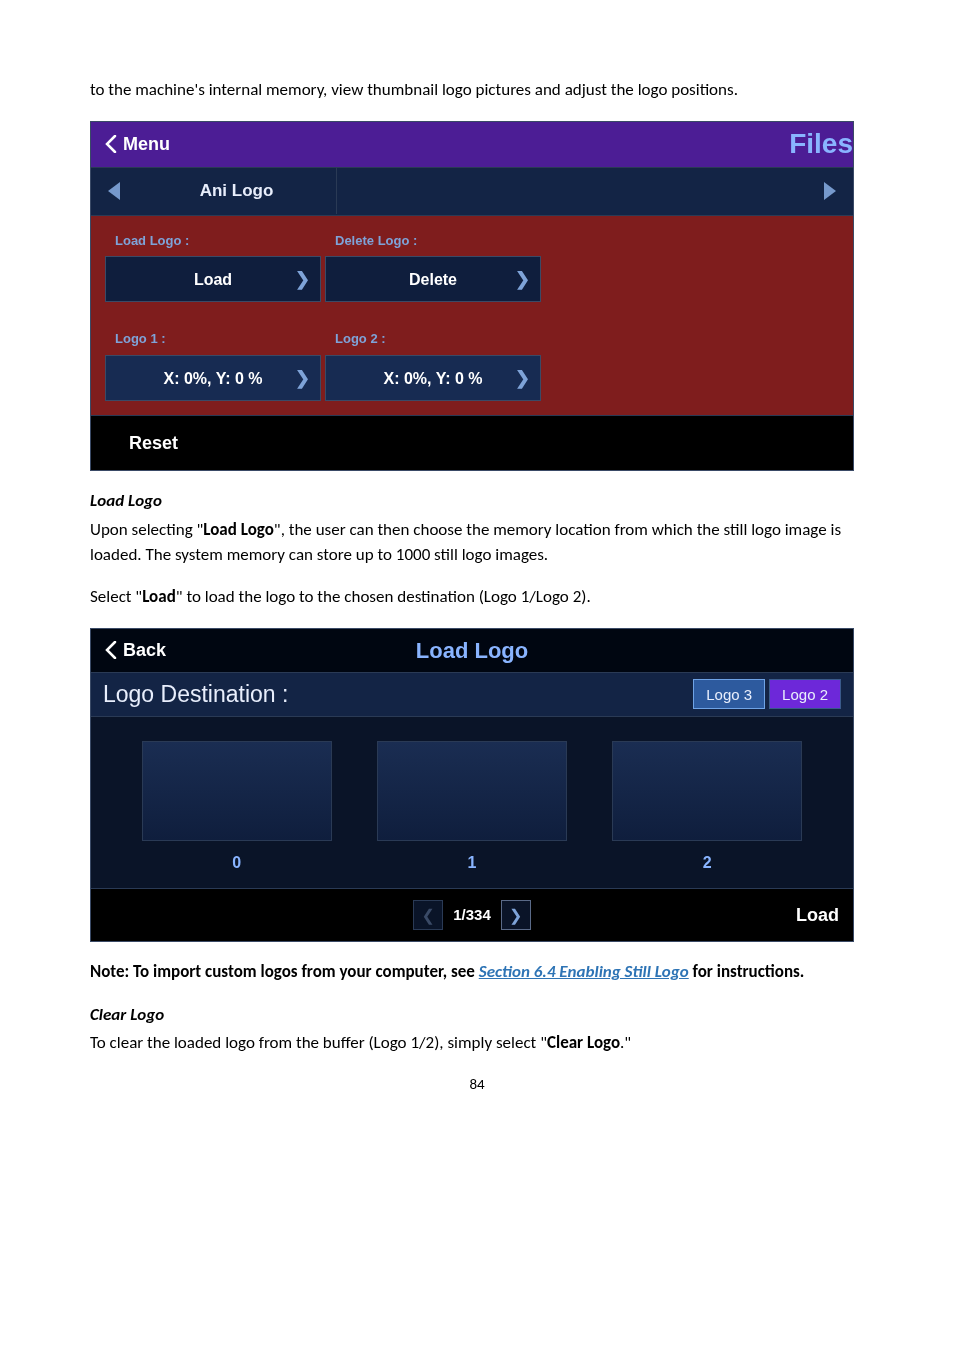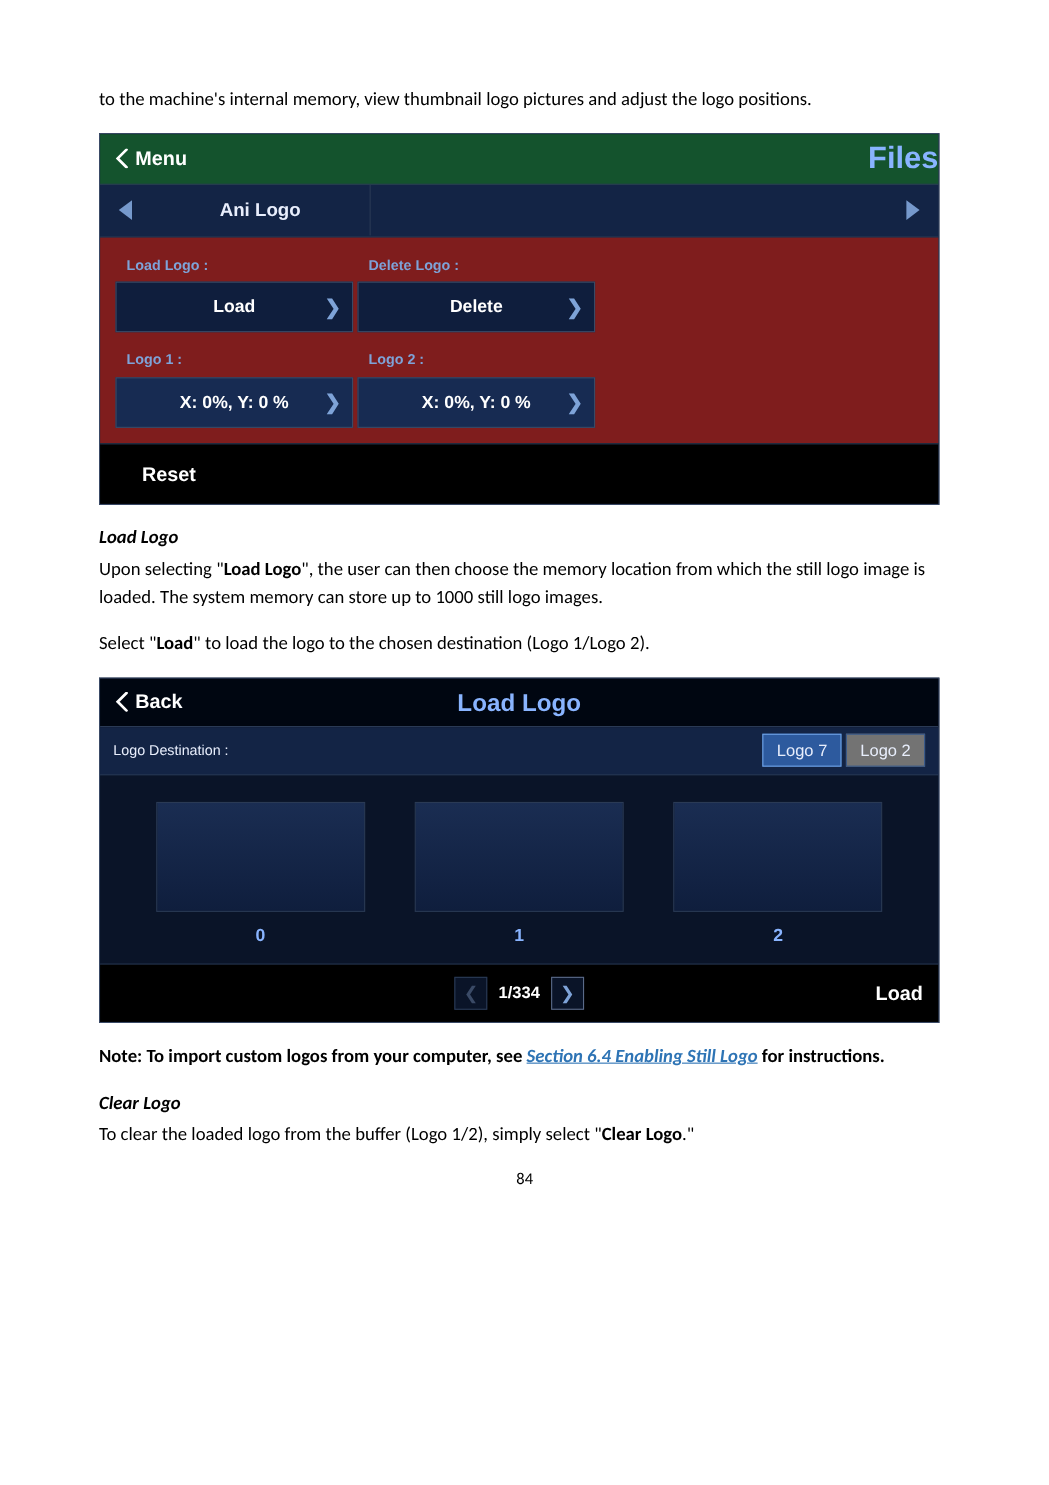--- a/index.html
+++ b/index.html
@@ -20,21 +20,21 @@
     border: 1px solid #3a4a66;
     font-family: Verdana, "Segoe UI", sans-serif;
     color: #fff;
     font-size: 15px;
   }
   
   .s1-header {
     display: flex;
     align-items: center;
     height: 46px;
-    background: #14532d;
+    background: #4c1d95;
     border-bottom: 1px solid #2a3a55;
     position: relative;
   }
   .s1-back {
     display: flex;
     align-items: center;
     gap: 6px;
     padding: 0 14px;
     font-weight: bold;
     font-size: 18px;
@@ -132,29 +132,29 @@
     position:absolute; left:0; right:0; text-align:center;
     font-weight:bold; font-size:22px; color:#89b4ff; pointer-events:none;
   }
   .s2-dest {
     height: 44px;
     display:flex; align-items:center; justify-content:space-between;
     padding: 0 12px;
     background: #132445;
     border-bottom: 1px solid #2a3a55;
   }
-  .s2-dest-label { color:#e8eefc; font-size:13px; }
+  .s2-dest-label { color:#e8eefc; font-size:23px; }
   .s2-toggle { display:flex; }
   .s2-toggle-btn {
     height: 30px;
     padding: 0 12px;
     display:flex; align-items:center; justify-content:center;
     font-size: 15px;
     border:1px solid #3a5a8a;
-    background:#737373;
+    background:#6d28d9;
     color:#e8eefc;
     margin-left: 4px;
   }
   .s2-toggle-btn.active { background:#2d5a9e; border-color:#6fa3e6; }
   .s2-thumbs {
     background: #0a1428;
     padding: 24px 0 10px 0;
     border-bottom: 1px solid #2a3a55;
   }
   .s2-thumb-row { display:flex; justify-content:space-around; padding: 0 28px; }
@@ -223,21 +223,21 @@
         </div>
       </div>
       <div class="s1-col">
         <div class="s1-label">Delete Logo :</div>
         <div class="s1-btn dark">
           <span>Delete</span>
           <span class="rchev">❯</span>
         </div>
       </div>
     </div>
-    <div class="s1-row" style="margin-top:10px;">
+    <div class="s1-row" style="margin-top:22px;">
       <div class="s1-col">
         <div class="s1-label">Logo 1 :</div>
         <div class="s1-btn">
           <span>X: 0%, Y: 0 %</span>
           <span class="rchev">❯</span>
         </div>
       </div>
       <div class="s1-col">
         <div class="s1-label">Logo 2 :</div>
         <div class="s1-btn">
@@ -264,21 +264,21 @@
       <svg class="chev" width="12" height="18" viewBox="0 0 12 18">
           <path d="M10 1 L2 9 L10 17" stroke="#ffffff" stroke-width="2.5" fill="none" stroke-linecap="round"></path>
         </svg>
       <span>Back</span>
     </div>
     <div class="s2-title">Load Logo</div>
   </div>
   <div class="s2-dest">
     <div class="s2-dest-label">Logo Destination :</div>
     <div class="s2-toggle">
-      <div class="s2-toggle-btn active">Logo 7</div>
+      <div class="s2-toggle-btn active">Logo 3</div>
       <div class="s2-toggle-btn">Logo 2</div>
     </div>
   </div>
   <div class="s2-thumbs">
     <div class="s2-thumb-row">
       <div class="s2-thumb"></div>
       <div class="s2-thumb"></div>
       <div class="s2-thumb"></div>
     </div>
     <div class="s2-cap-row">

